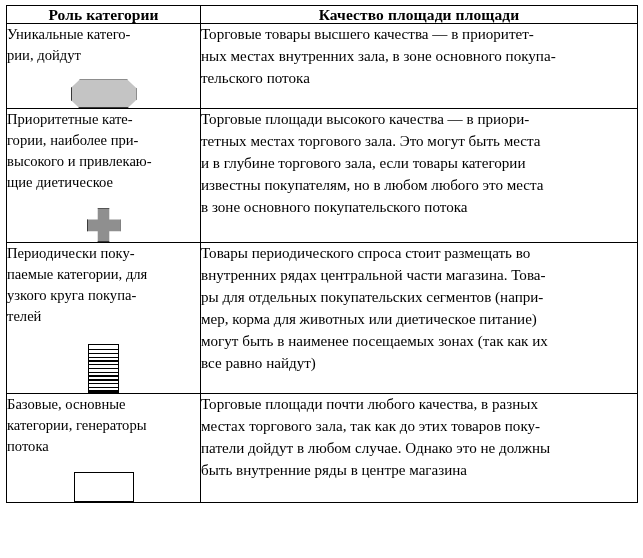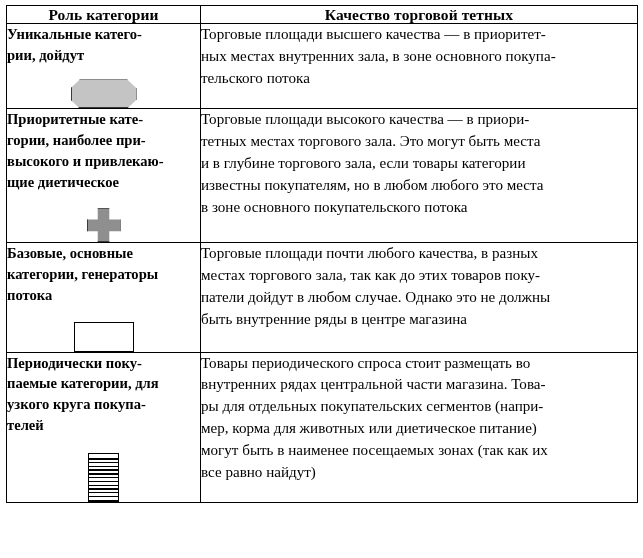--- a/index.html
+++ b/index.html
@@ -50,21 +50,20 @@
     font-size: 15.5px;
     letter-spacing: .1px;
     padding: 9px 6px 10px 6px;
     height: 14px;
     line-height: 1.1;
   }
 
   
   .role-cell {
     padding: 9px 8px 6px 10px;
-    font-weight: bold;
   }
   .qual-cell {
     padding: 9px 14px 8px 12px;
   }
 
   .role-text {
     font-size: 14.6px;
     line-height: 1.42;
     text-align: left;
     hyphens: manual;
@@ -143,39 +142,39 @@
 
   <table class="role-table">
     <colgroup>
       <col class="col-role">
       <col class="col-qual">
     </colgroup>
 
     <thead>
       <tr>
         <th class="hdr-cell">Роль категории</th>
-        <th class="hdr-cell">Качество торговой тетных</th>
+        <th class="hdr-cell">Качество площади площади</th>
       </tr>
     </thead>
 
     <tbody>
 
       <tr>
         <td class="role-cell">
           <div class="role-text">
               <span class="nowrap-block">Уникальные катего-</span>
               <span class="nowrap-block">рии, дойдут</span>
             </div>
           <div class="shape-wrap r1">
             <div class="shape-octagon"></div>
           </div>
         </td>
         <td class="qual-cell">
           <div class="qual-text">
-              <span class="nowrap-block">Торговые площади высшего качества — в приоритет-</span>
+              <span class="nowrap-block">Торговые товары высшего качества — в приоритет-</span>
               <span class="nowrap-block">ных местах внутренних зала, в зоне основного покупа-</span>
               <span class="nowrap-block">тельского потока</span>
             </div>
         </td>
       </tr>
 
       <tr>
         <td class="role-cell">
           <div class="role-text">
               <span class="nowrap-block">Приоритетные кате-</span>
@@ -187,41 +186,20 @@
             <div class="shape-cross"></div>
           </div>
         </td>
         <td class="qual-cell">
           <div class="qual-text">
               <span class="nowrap-block">Торговые площади высокого качества — в приори-</span>
               <span class="nowrap-block">тетных местах торгового зала. Это могут быть места</span>
               <span class="nowrap-block">и в глубине торгового зала, если товары категории</span>
               <span class="nowrap-block">известны покупателям, но в любом любого это места</span>
               <span class="nowrap-block">в зоне основного покупательского потока</span>
-            </div>
-        </td>
-      </tr>
-
-      <tr>
-        <td class="role-cell">
-          <div class="role-text">
-              <span class="nowrap-block">Базовые, основные</span>
-              <span class="nowrap-block">категории, генераторы</span>
-              <span class="nowrap-block">потока</span>
-            </div>
-          <div class="shape-wrap r3">
-            <div class="shape-rect"></div>
-          </div>
-        </td>
-        <td class="qual-cell">
-          <div class="qual-text">
-              <span class="nowrap-block">Торговые площади почти любого качества, в разных</span>
-              <span class="nowrap-block">местах торгового зала, так как до этих товаров поку-</span>
-              <span class="nowrap-block">патели дойдут в любом случае. Однако это не должны</span>
-              <span class="nowrap-block">быть внутренние ряды в центре магазина</span>
             </div>
         </td>
       </tr>
 
       <tr>
         <td class="role-cell">
           <div class="role-text">
               <span class="nowrap-block">Периодически поку-</span>
               <span class="nowrap-block">паемые категории, для</span>
               <span class="nowrap-block">узкого круга покупа-</span>
@@ -249,16 +227,37 @@
               <span class="nowrap-block">Товары периодического спроса стоит размещать во</span>
               <span class="nowrap-block">внутренних рядах центральной части магазина. Това-</span>
               <span class="nowrap-block">ры для отдельных покупательских сегментов (напри-</span>
               <span class="nowrap-block">мер, корма для животных или диетическое питание)</span>
               <span class="nowrap-block">могут быть в наименее посещаемых зонах (так как их</span>
               <span class="nowrap-block">все равно найдут)</span>
             </div>
         </td>
       </tr>
 
+      <tr>
+        <td class="role-cell">
+          <div class="role-text">
+              <span class="nowrap-block">Базовые, основные</span>
+              <span class="nowrap-block">категории, генераторы</span>
+              <span class="nowrap-block">потока</span>
+            </div>
+          <div class="shape-wrap r3">
+            <div class="shape-rect"></div>
+          </div>
+        </td>
+        <td class="qual-cell">
+          <div class="qual-text">
+              <span class="nowrap-block">Торговые площади почти любого качества, в разных</span>
+              <span class="nowrap-block">местах торгового зала, так как до этих товаров поку-</span>
+              <span class="nowrap-block">патели дойдут в любом случае. Однако это не должны</span>
+              <span class="nowrap-block">быть внутренние ряды в центре магазина</span>
+            </div>
+        </td>
+      </tr>
+
     </tbody>
   </table>
 
 </div>
 
 </body></html>

